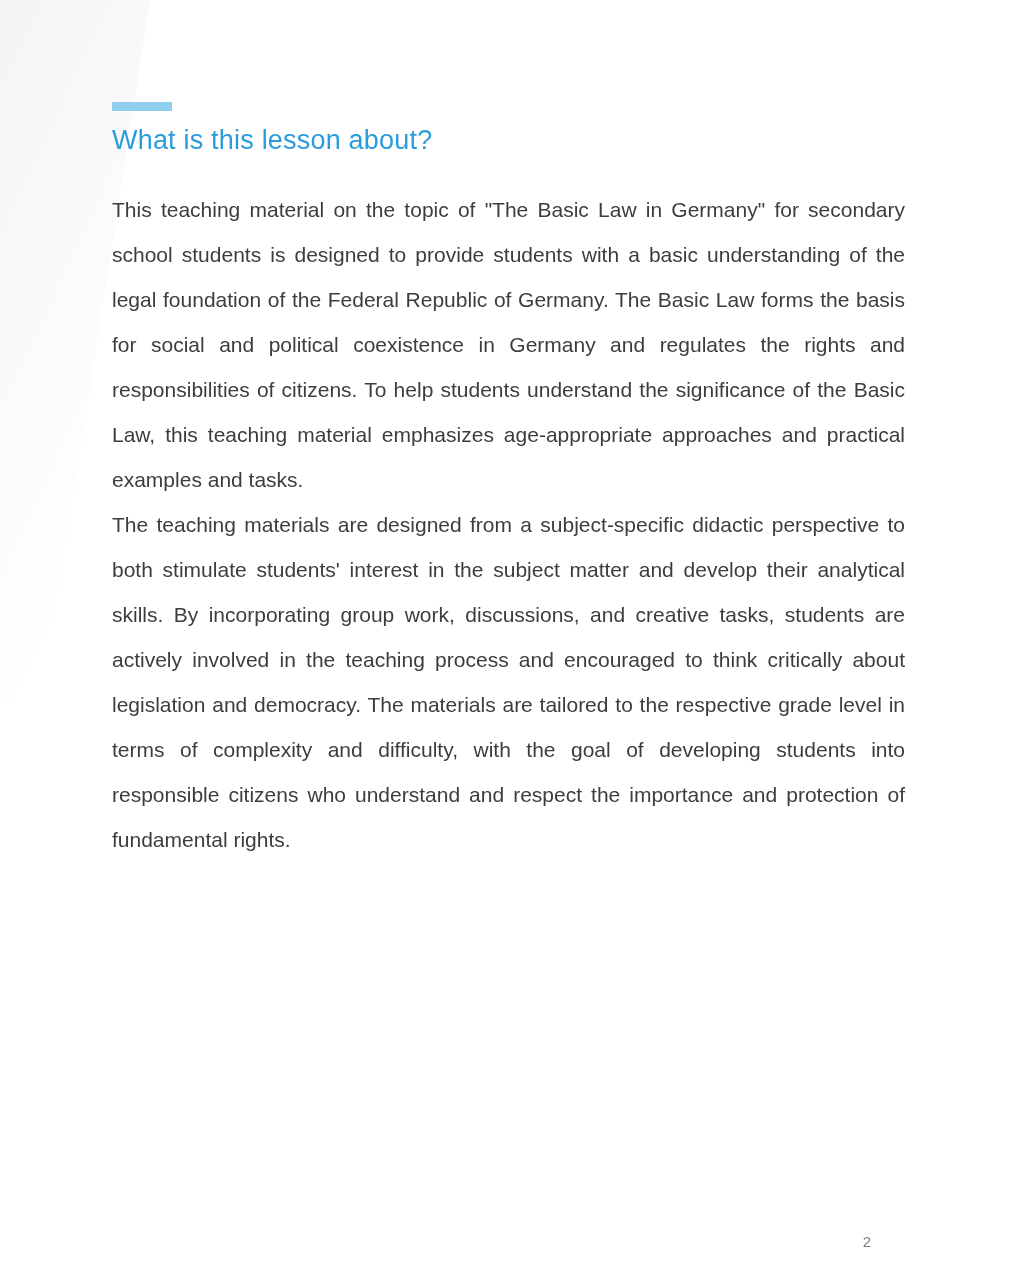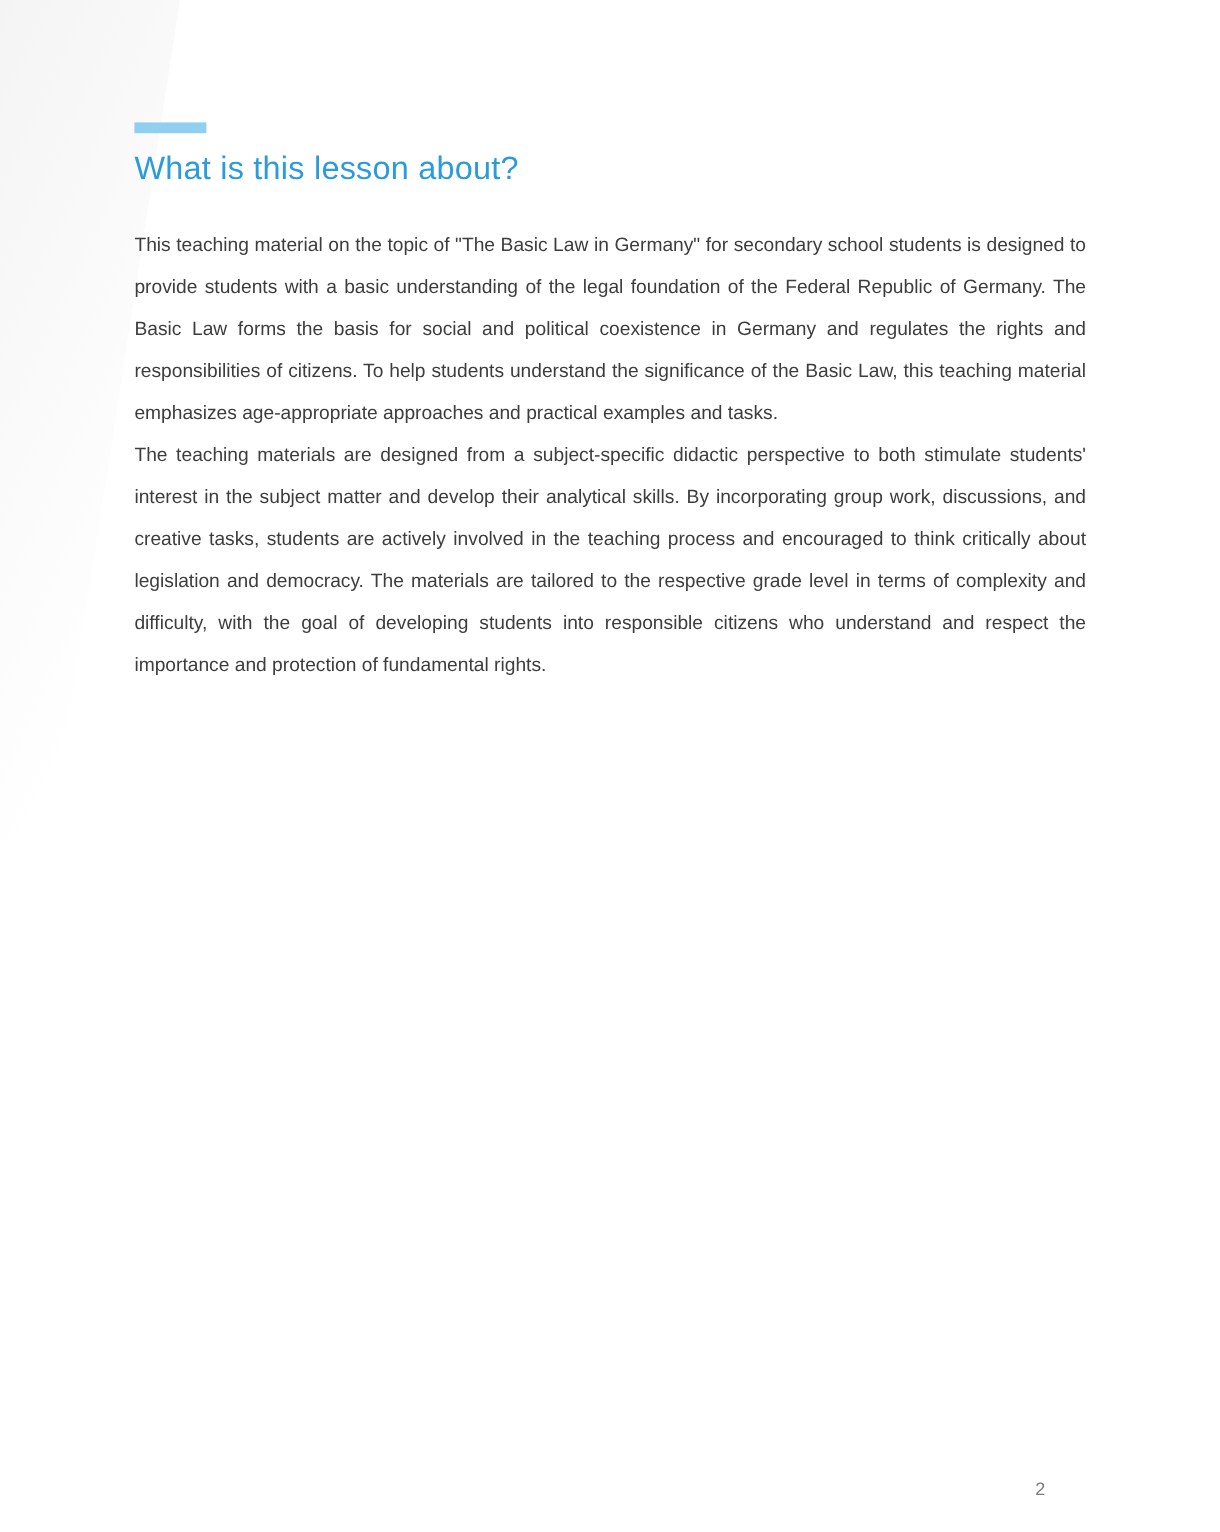--- a/index.html
+++ b/index.html
@@ -41,22 +41,22 @@
   .heading {
     margin: 0 0 30px 0;
     font-size: 27px;
     line-height: 34px;
     font-weight: 400;
     letter-spacing: 0.2px;
     color: var(--heading, #2b9cdb);
   }
   .body-paragraph {
     margin: 0;
-    font-size: 16px;
-    line-height: 35px;
+    font-size: 21px;
+    line-height: 45px;
     color: var(--body-text, #3d3d3d);
     text-align: justify;
   }
   .body-paragraph + .body-paragraph {
   }
   .page-number {
     position: absolute;
     top: 1233px;
     right: 112px;
     font-size: 15px;

